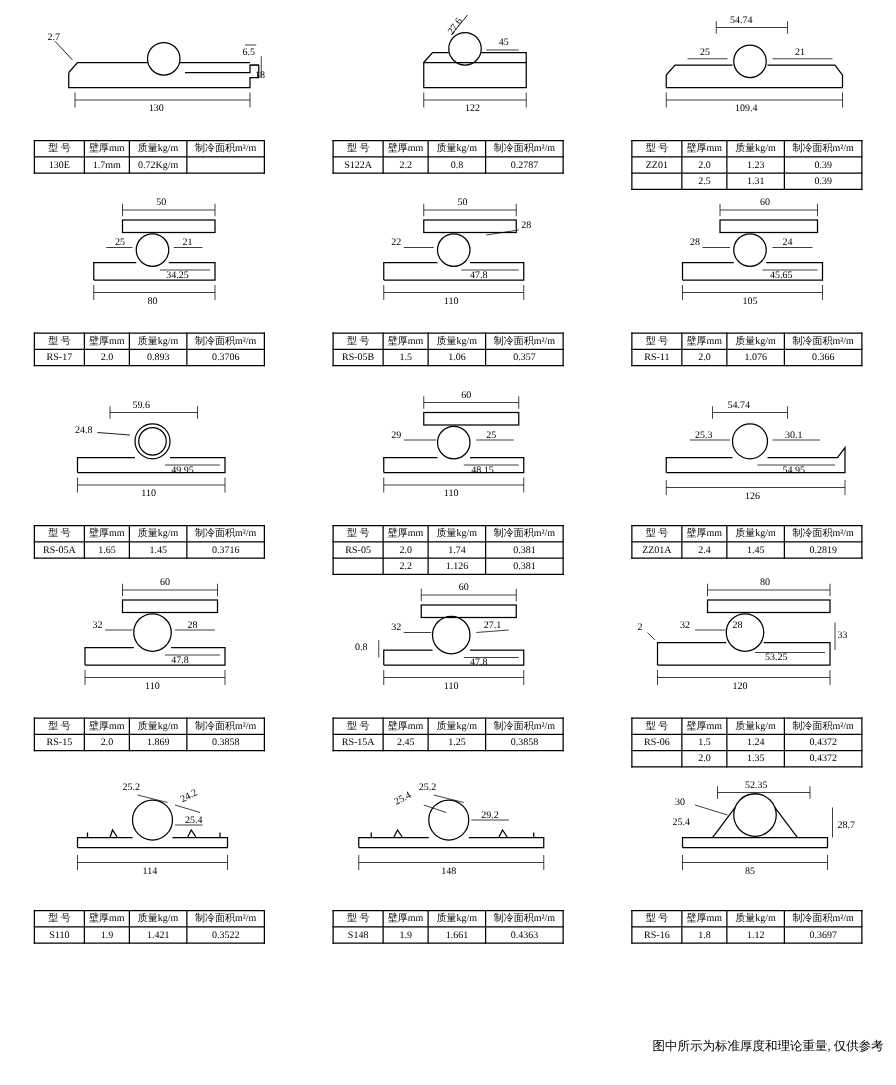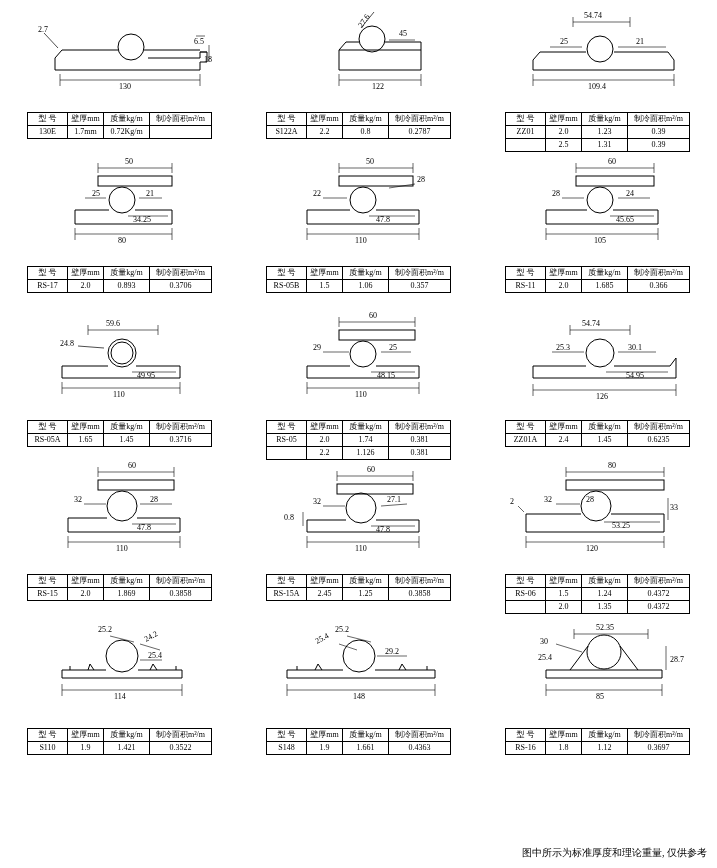--- a/index.html
+++ b/index.html
@@ -47,21 +47,21 @@
   }
   .tbl th { font-size: 8px; }
   .tbl .c0 { width: 40px; }
   .tbl .c1 { width: 36px; }
   .tbl .c2 { width: 46px; margin-left: 12px; }
   .tbl .c3 { width: 62px; }
   .tblwrap { height: 42px; display: flex; align-items: flex-start; justify-content: center; }
   .footer {
     position: absolute;
     right: 10px;
-    bottom: 8px;
+    bottom: 24px;
     font-size: 10px;
     font-family: "Liberation Serif", serif;
   }
   .dimtxt { font-size: 8px; font-family: "Liberation Serif", serif; }
 </style>
 </head>
 <body>
 
 <div class="page">
   <div class="grid">
@@ -328,21 +328,21 @@
           <tbody>
               <tr>
             <th class="c0">型 号</th>
             <th class="c1">壁厚mm</th>
             <th class="c2">质量kg/m</th>
             <th class="c3">制冷面积m²/m</th>
           </tr>
           <tr>
             <td>RS-11</td>
             <td>2.0</td>
-            <td>1.685</td>
+            <td>1.076</td>
             <td>0.366</td>
           </tr>
         </tbody>
           </table>
       </div>
     </div>
 
     <div class="cell">
       <div class="figure">
         <svg width="239" height="112" viewBox="0 0 239 112">
@@ -473,21 +473,21 @@
               <tr>
             <th class="c0">型 号</th>
             <th class="c1">壁厚mm</th>
             <th class="c2">质量kg/m</th>
             <th class="c3">制冷面积m²/m</th>
           </tr>
           <tr>
             <td>ZZ01A</td>
             <td>2.4</td>
             <td>1.45</td>
-            <td>0.6235</td>
+            <td>0.2819</td>
           </tr>
         </tbody>
           </table>
       </div>
     </div>
 
     <div class="cell">
       <div class="figure">
         <svg width="239" height="112" viewBox="0 0 239 112">
           <g fill="none" stroke="#000" stroke-width="1">

